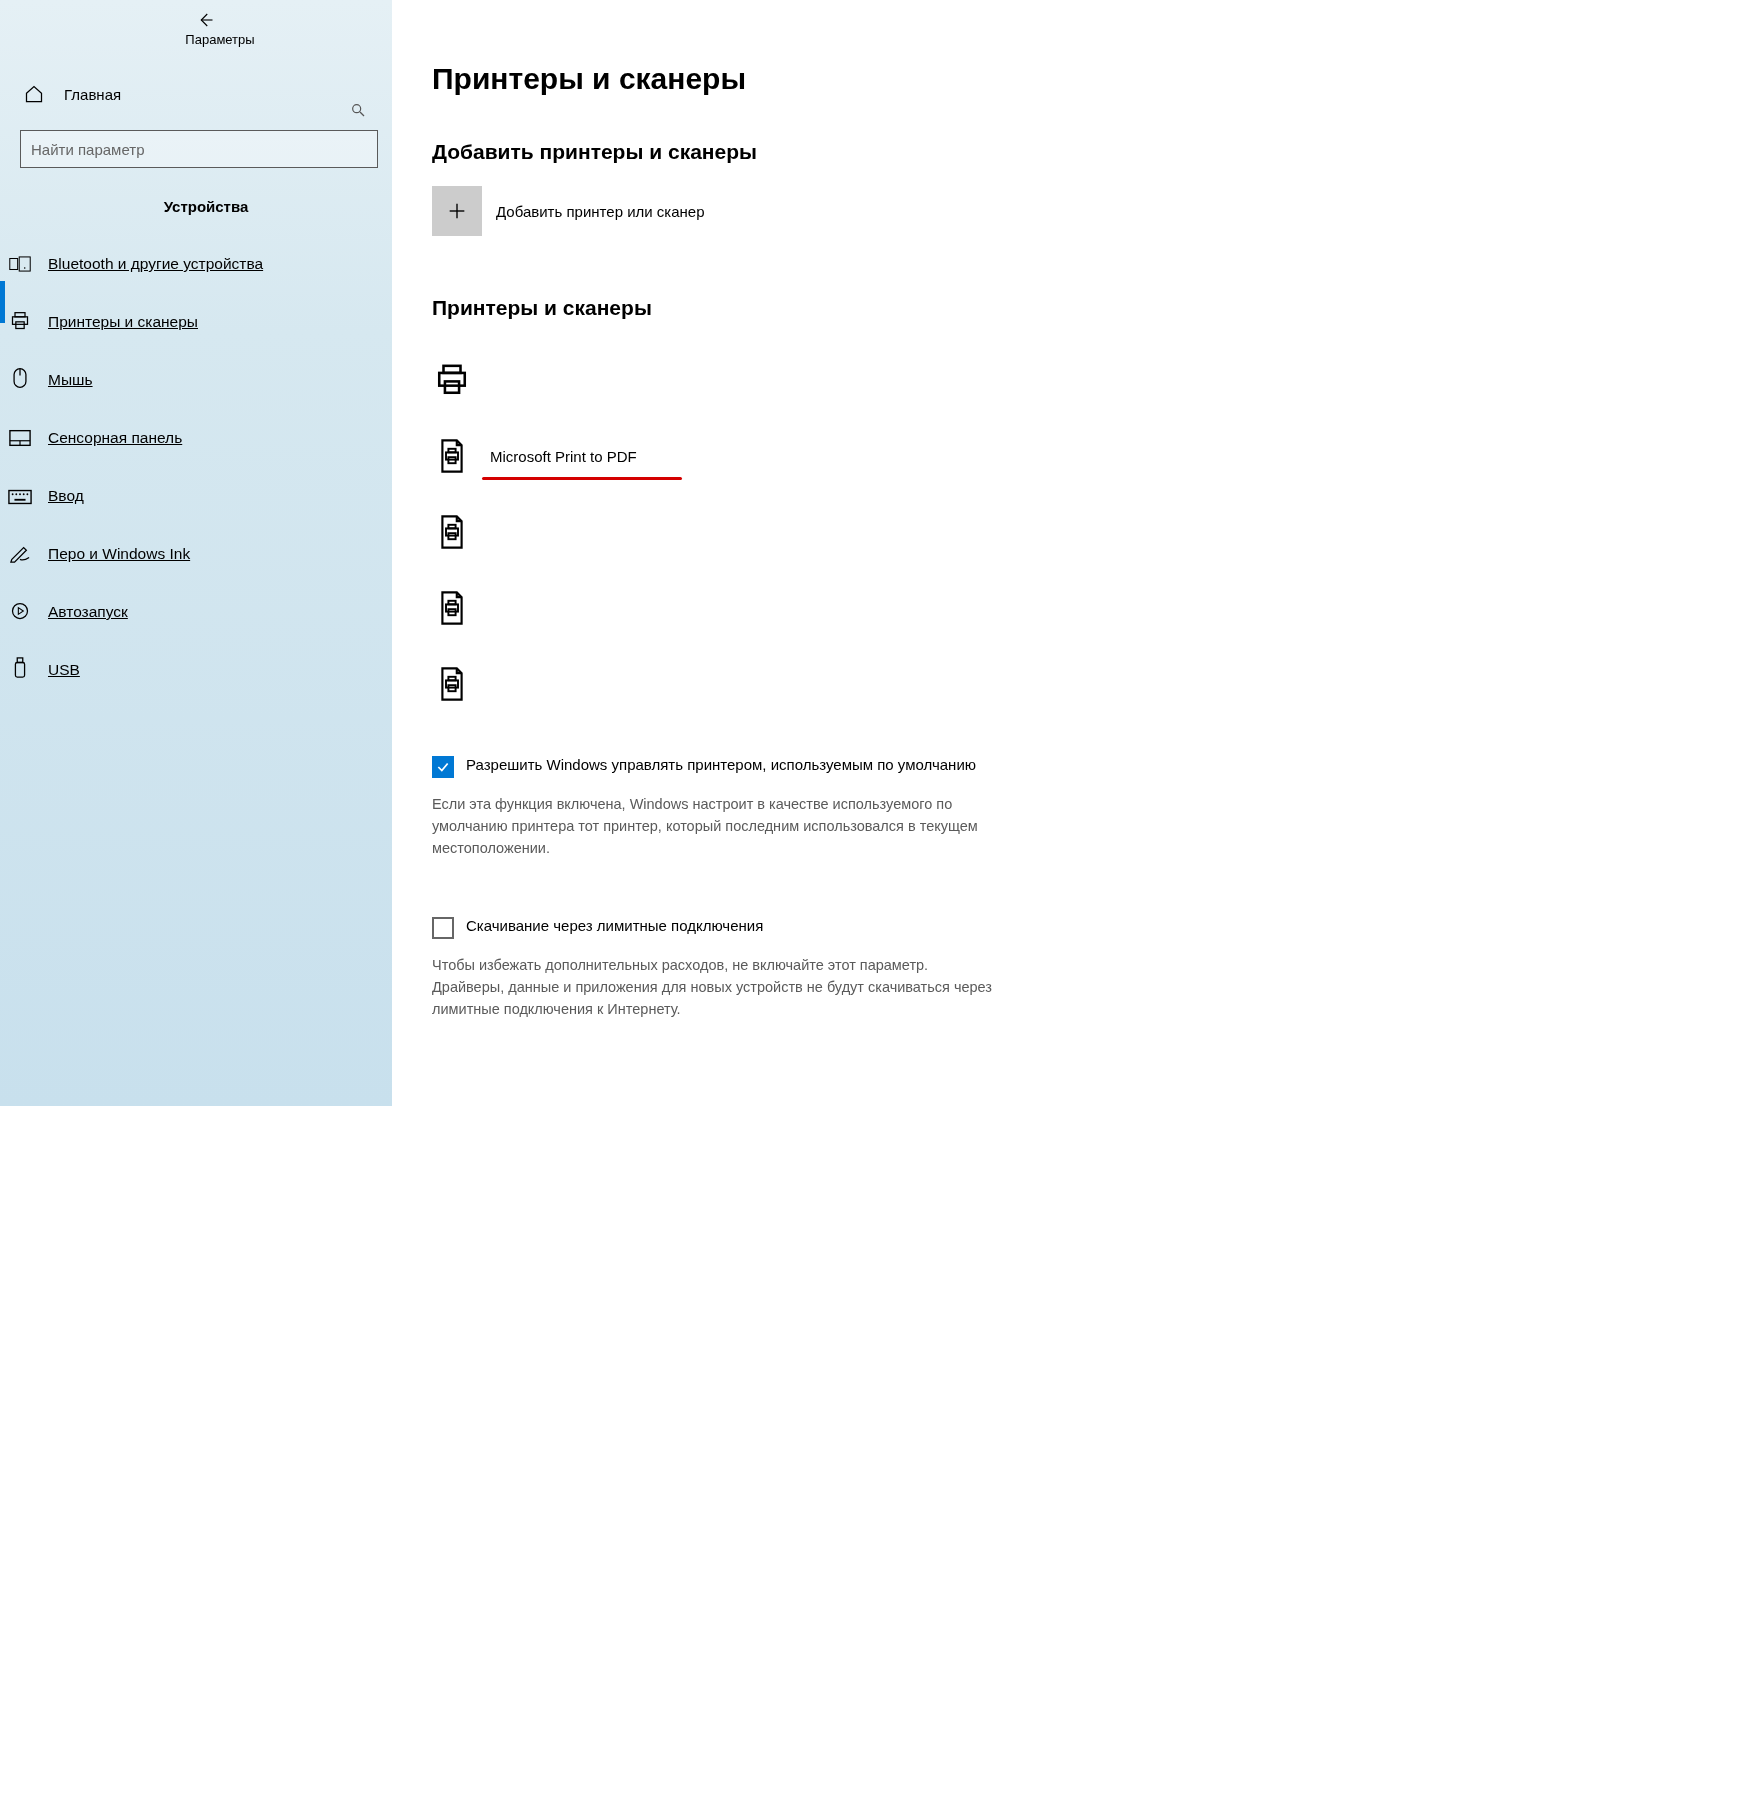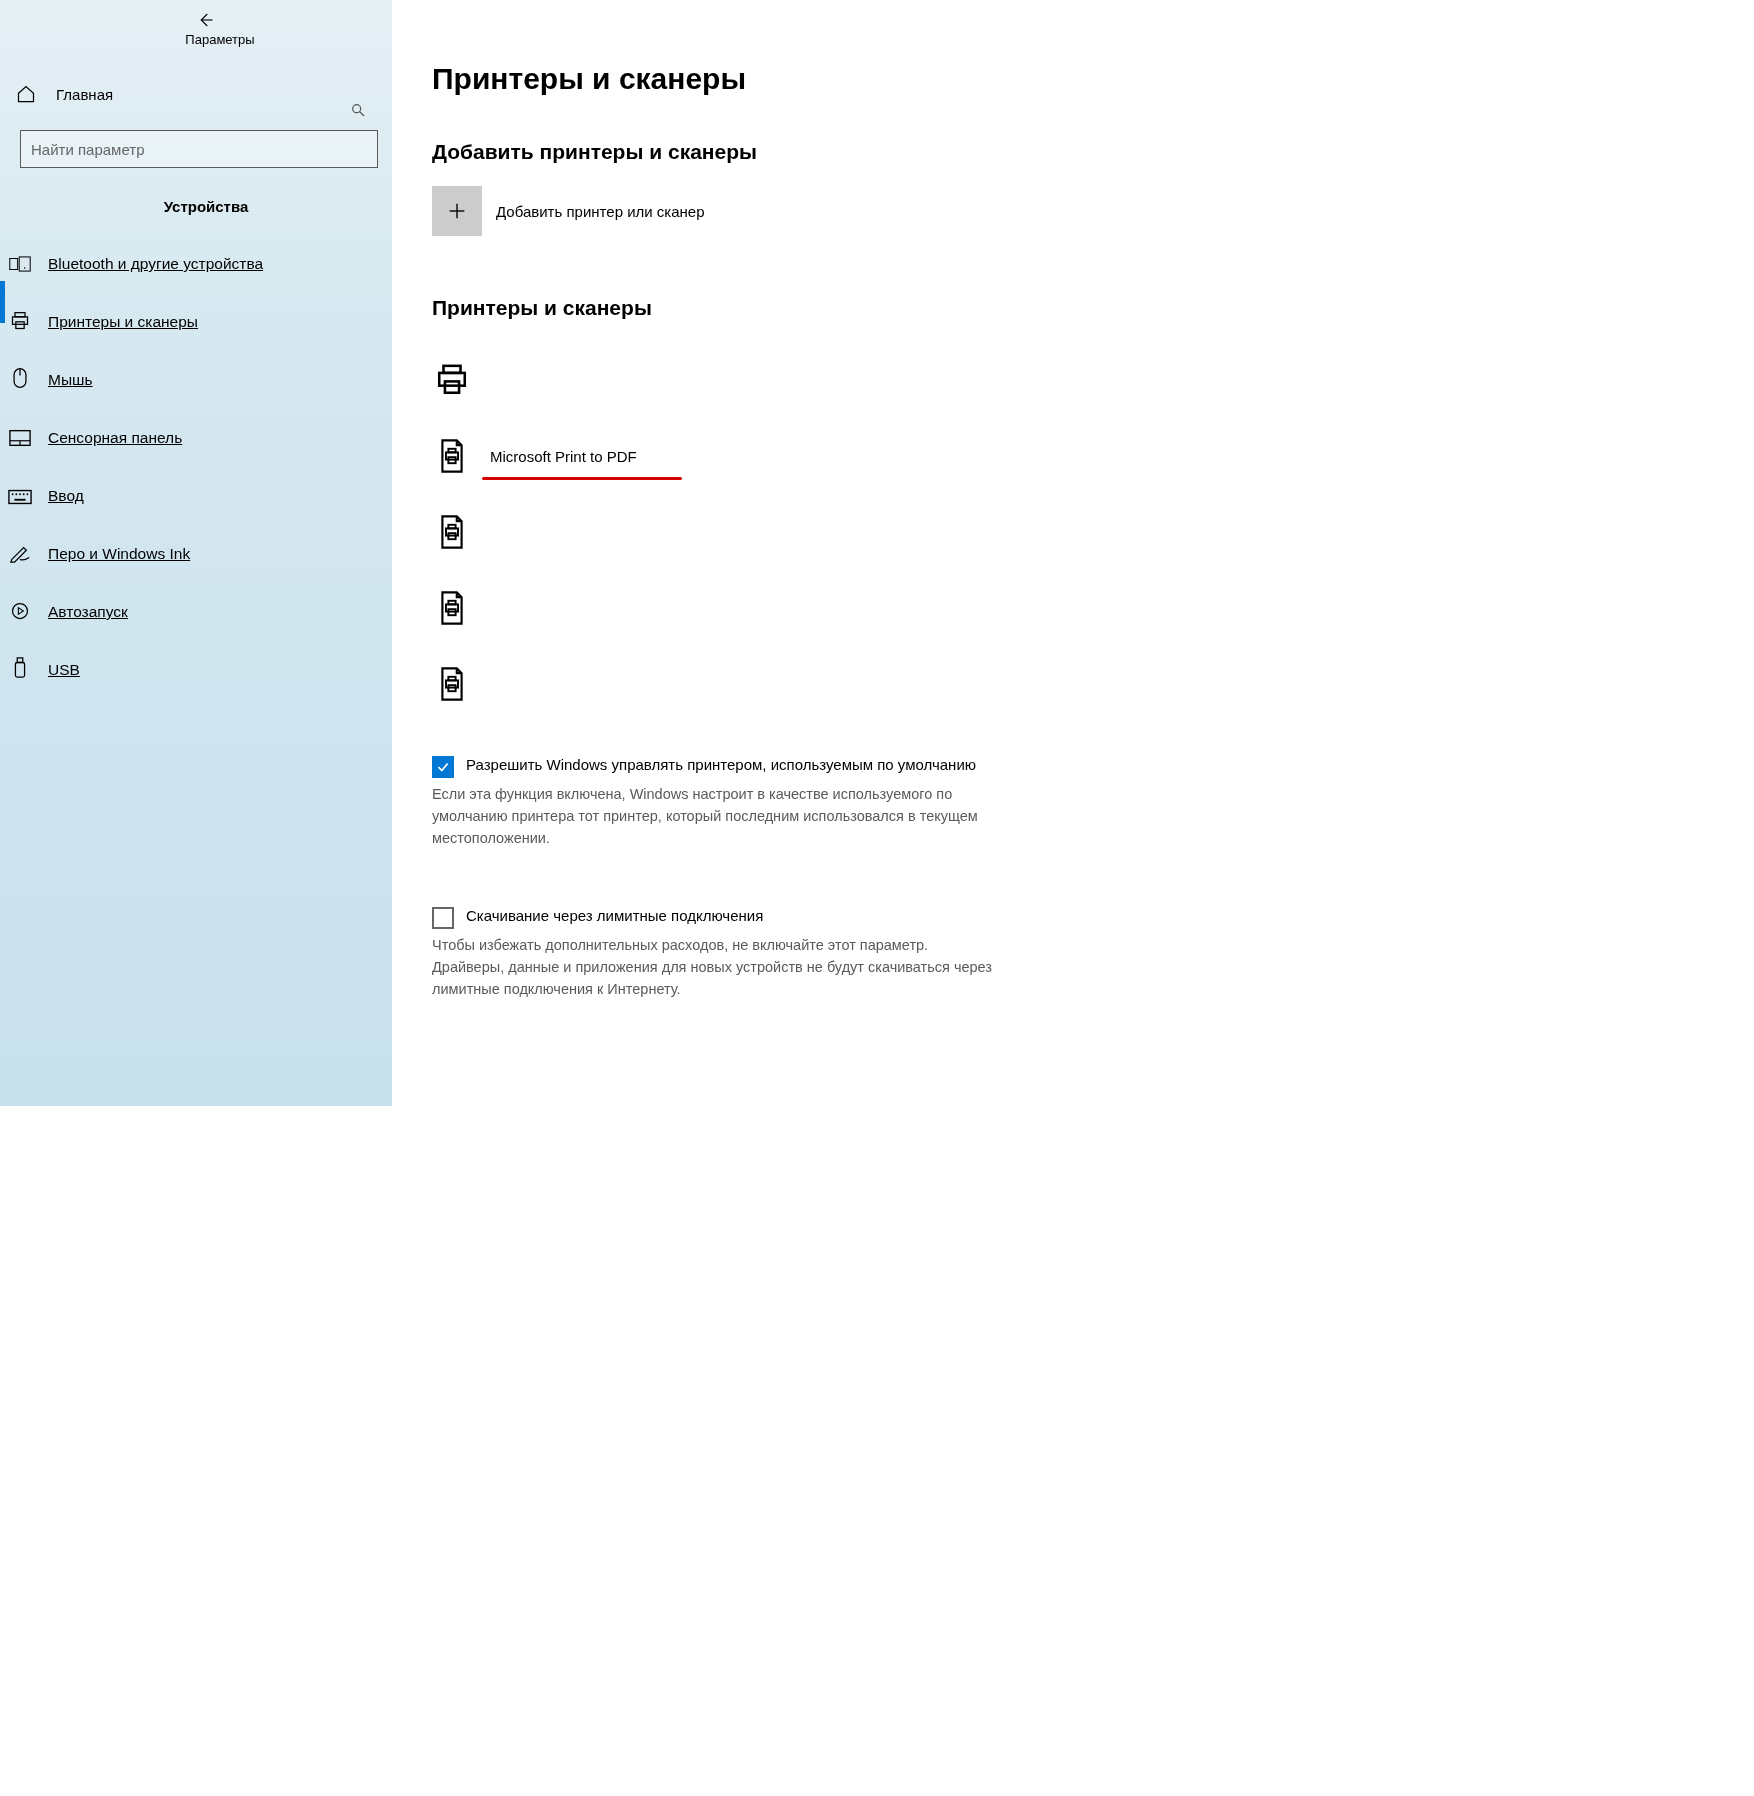--- a/index.html
+++ b/index.html
@@ -33,21 +33,21 @@
   display: flex; align-items: center; justify-content: center;
   cursor: pointer;
 }
 .header-title {
   margin-left: 30px;
   font-size: 13px;
 }
 .home-row {
   display: flex;
   align-items: center;
-  padding: 12px 0 12px 16px;
+  padding: 12px 0 12px 24px;
   margin-top: 24px;
   cursor: pointer;
 }
 .home-row .icon { width: 22px; margin-right: 18px; }
 .home-row .label { font-size: 15px; }
 
 .search-wrap {
   margin: 14px 14px 0 20px;
 }
 .search-input {
@@ -166,21 +166,21 @@
 }
 .checkbox.checked {
   background: #0078d4;
   border-color: #0078d4;
   color: #fff;
 }
 .check-label { font-size: 15px; max-width: 530px; line-height: 1.5; }
 .help-text {
   color: #5a5a5a;
   font-size: 14.5px;
-  margin-top: 6px;
+  margin-top: 16px;
   line-height: 1.5;
   max-width: 560px;
 }
 
 svg { display: block; }
 </style>
 </head>
 <body>
 
 <div class="app">

